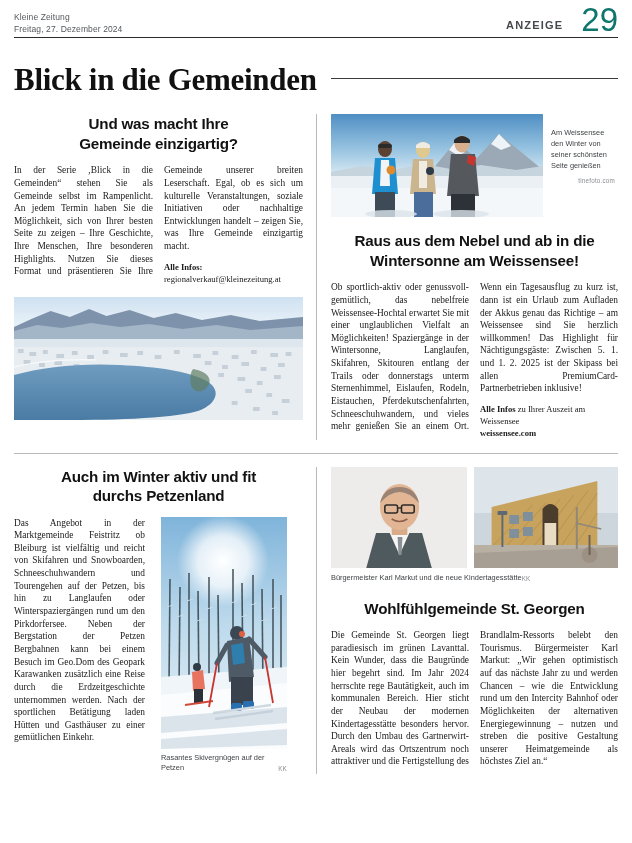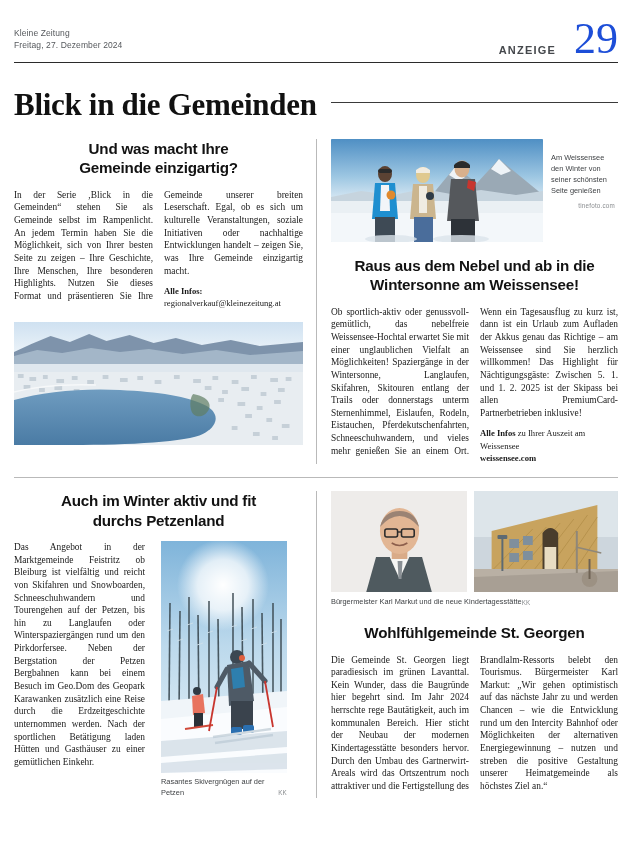--- a/index.html
+++ b/index.html
@@ -19,23 +19,23 @@
     position: relative;
     width: 632px;
     height: 843px;
     box-sizing: border-box;
     padding: 0 14px;
   }
 
   
   .masthead {
     display: flex;
-    align-items: center;
+    align-items: flex-end;
     justify-content: space-between;
-    padding-top: 18px;
+    padding-top: 4px;
     padding-bottom: 2px;
     border-bottom: 1.6px solid #2b2b2b;
   }
   .masthead-left {
     font-family: "Liberation Sans", sans-serif;
     font-size: 8.5px;
     line-height: 1.45;
     color: #55585c;
     letter-spacing: 0.1px;
   }
@@ -46,24 +46,24 @@
   }
   .anzeige {
     font-family: "Liberation Sans", sans-serif;
     font-size: 11px;
     font-weight: bold;
     letter-spacing: 1.2px;
     color: #45484c;
     padding-bottom: 4px;
   }
   .pagenum {
-    font-family: Liberation Serif, serif;
-    font-size: 44px;
+    font-family: Liberation Sans, sans-serif;
+    font-size: 33px;
     line-height: 0.95;
-    color: #1d4ed8;
+    color: #0f766e;
     font-weight: 400;
   }
 
   
   .bigtitle-row {
     display: flex;
     align-items: center;
     gap: 14px;
     margin-top: 24px;
     margin-bottom: 10px;

